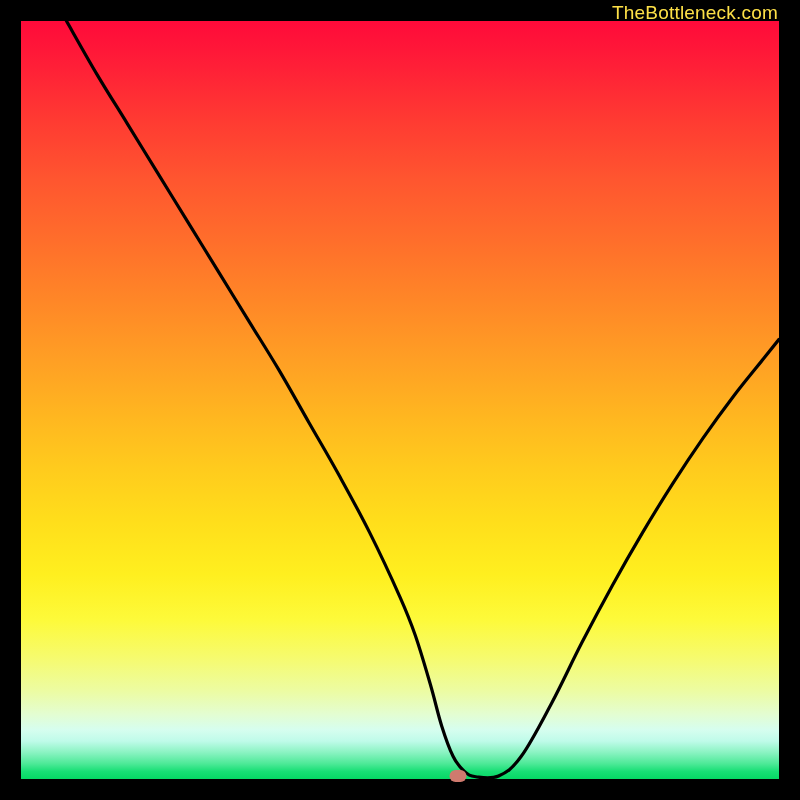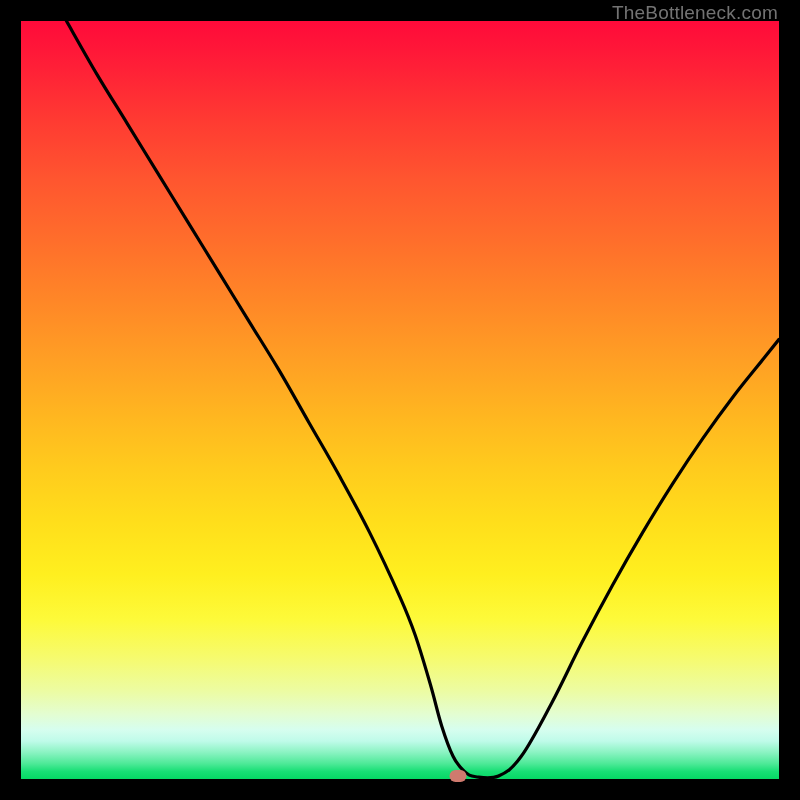--- a/index.html
+++ b/index.html
@@ -44,21 +44,21 @@
       #8af3c2 96.5%,
       #4ce997 98%,
       #18df75 99%,
       #05d864 100%
     );
   }
   .watermark {
     position: absolute;
     top: 2px;
     right: 22px;
-    color: #737373;
+    color: #fde047;
     font-size: 19px;
     font-weight: 400;
     letter-spacing: 0.2px;
     user-select: none;
   }
   .curve-svg {
     position: absolute;
     left: 0;
     top: 0;
     width: 758px;

